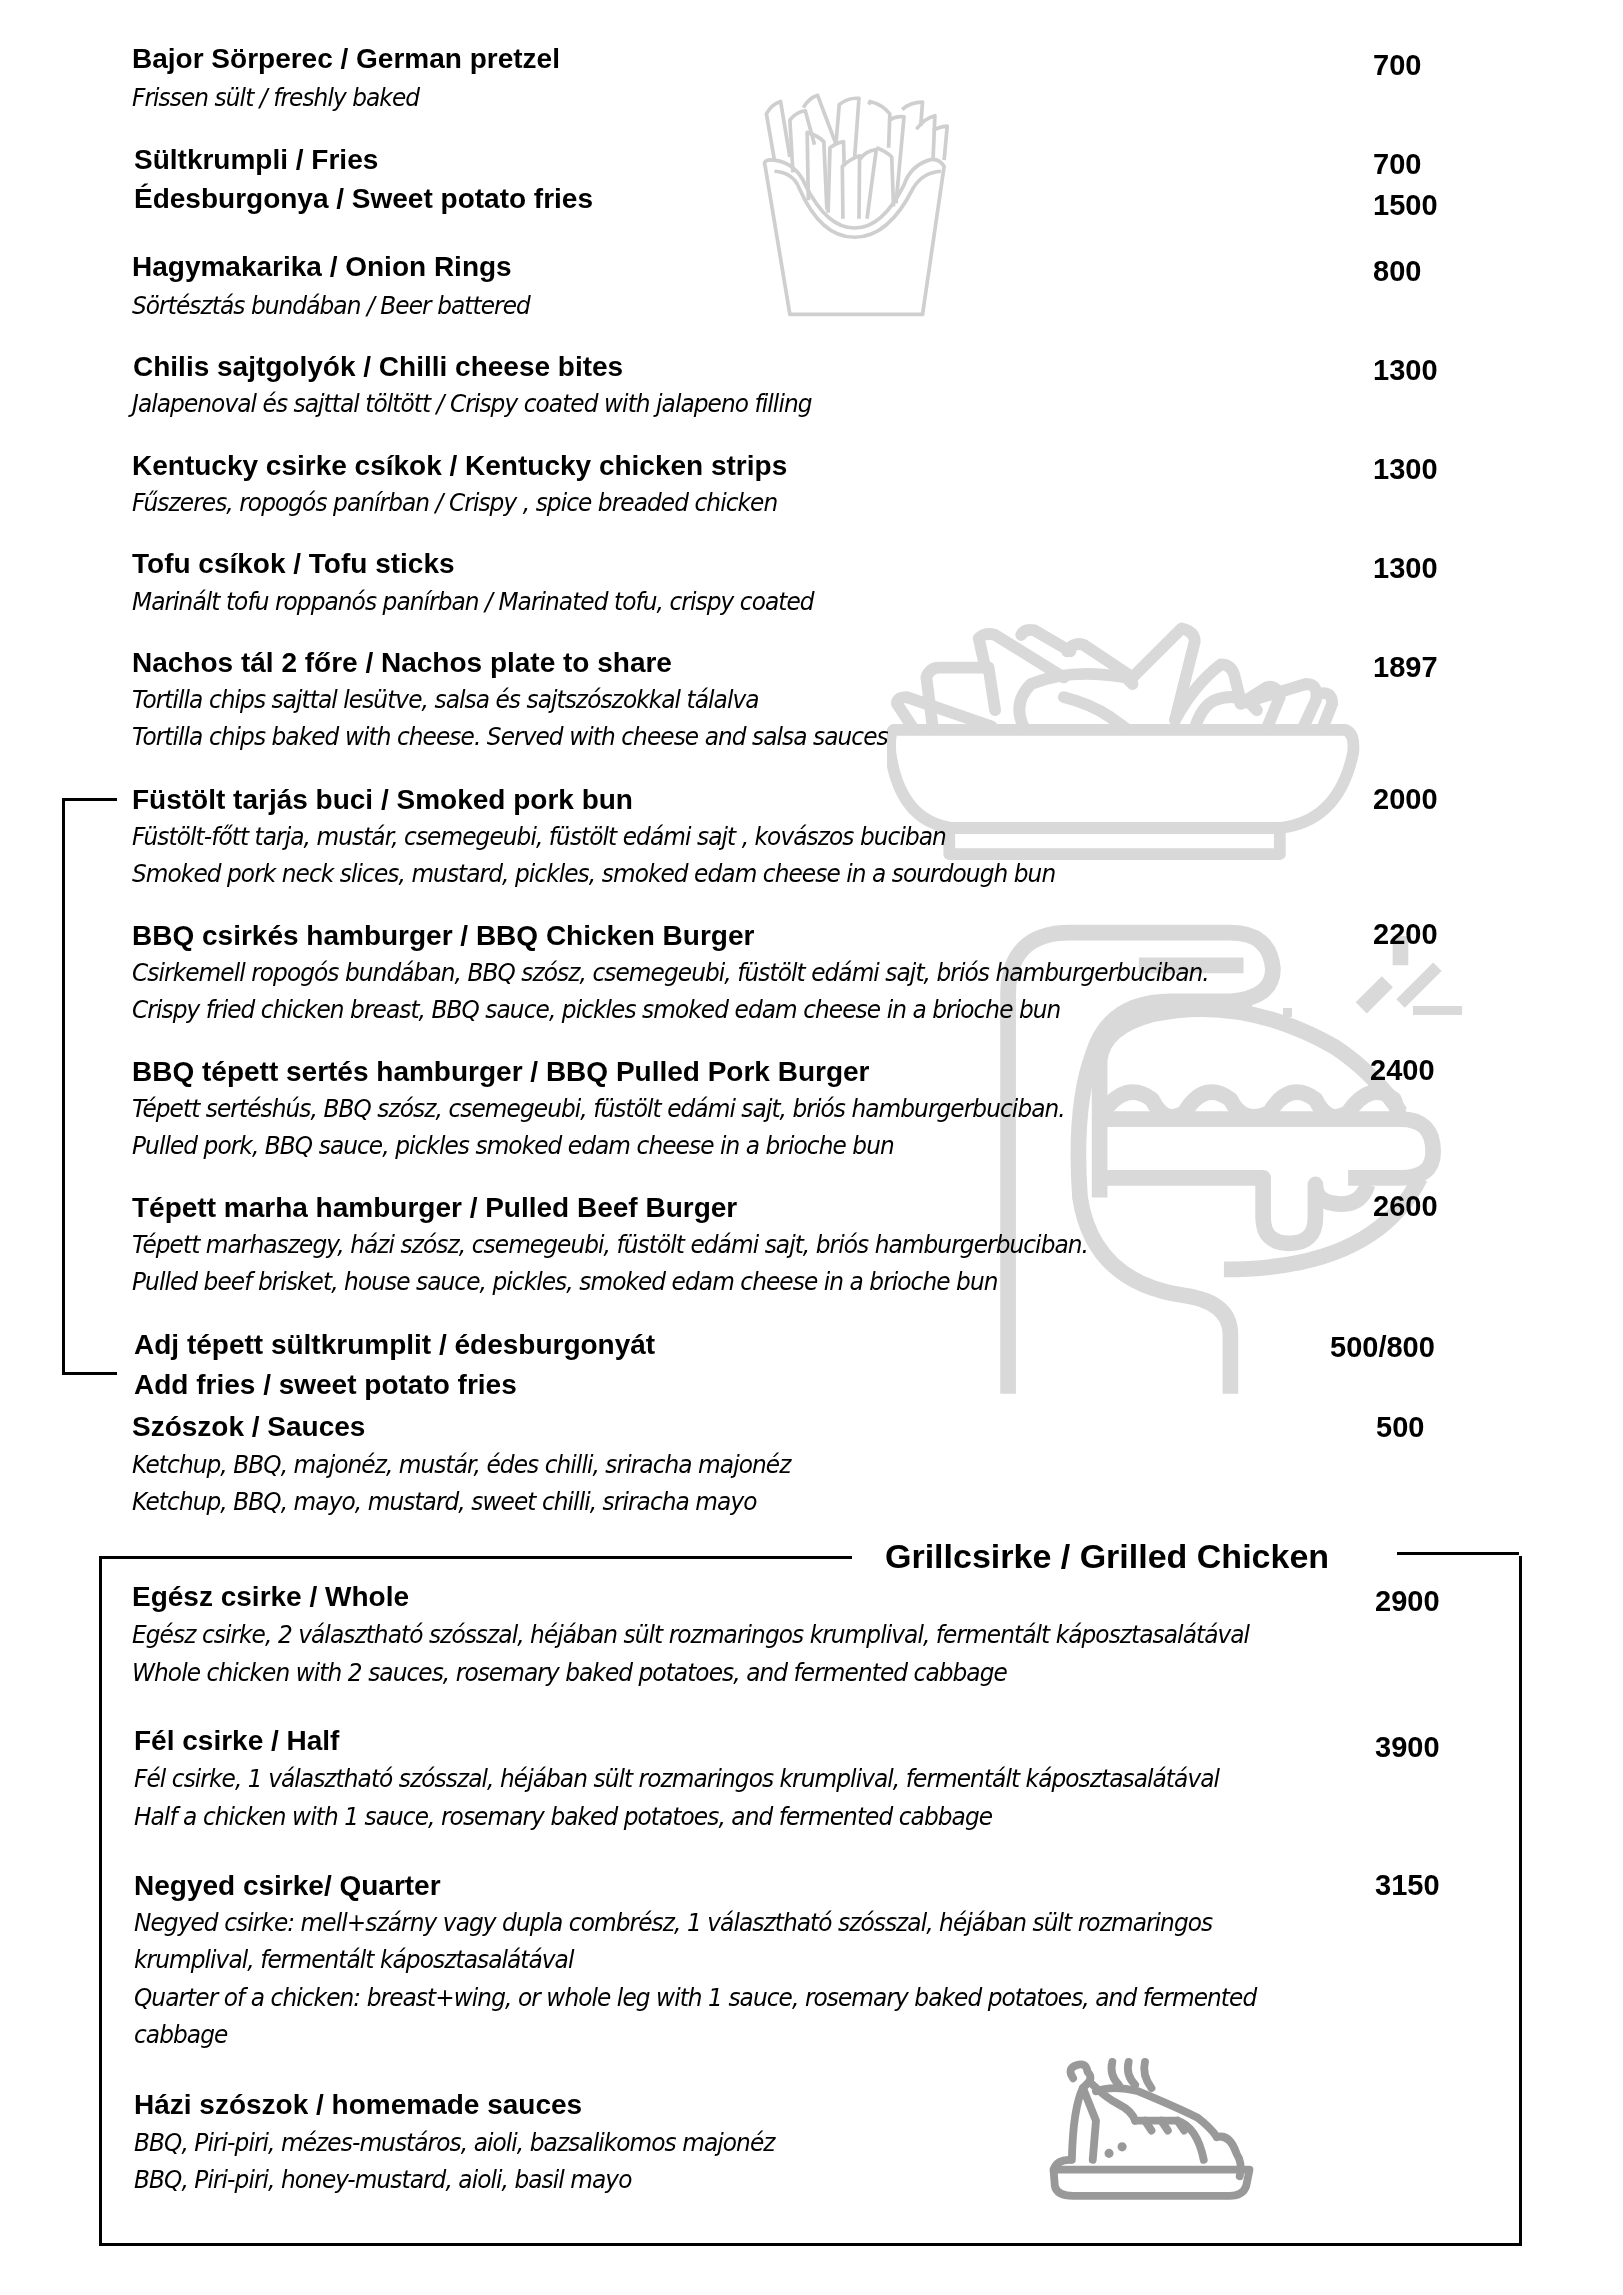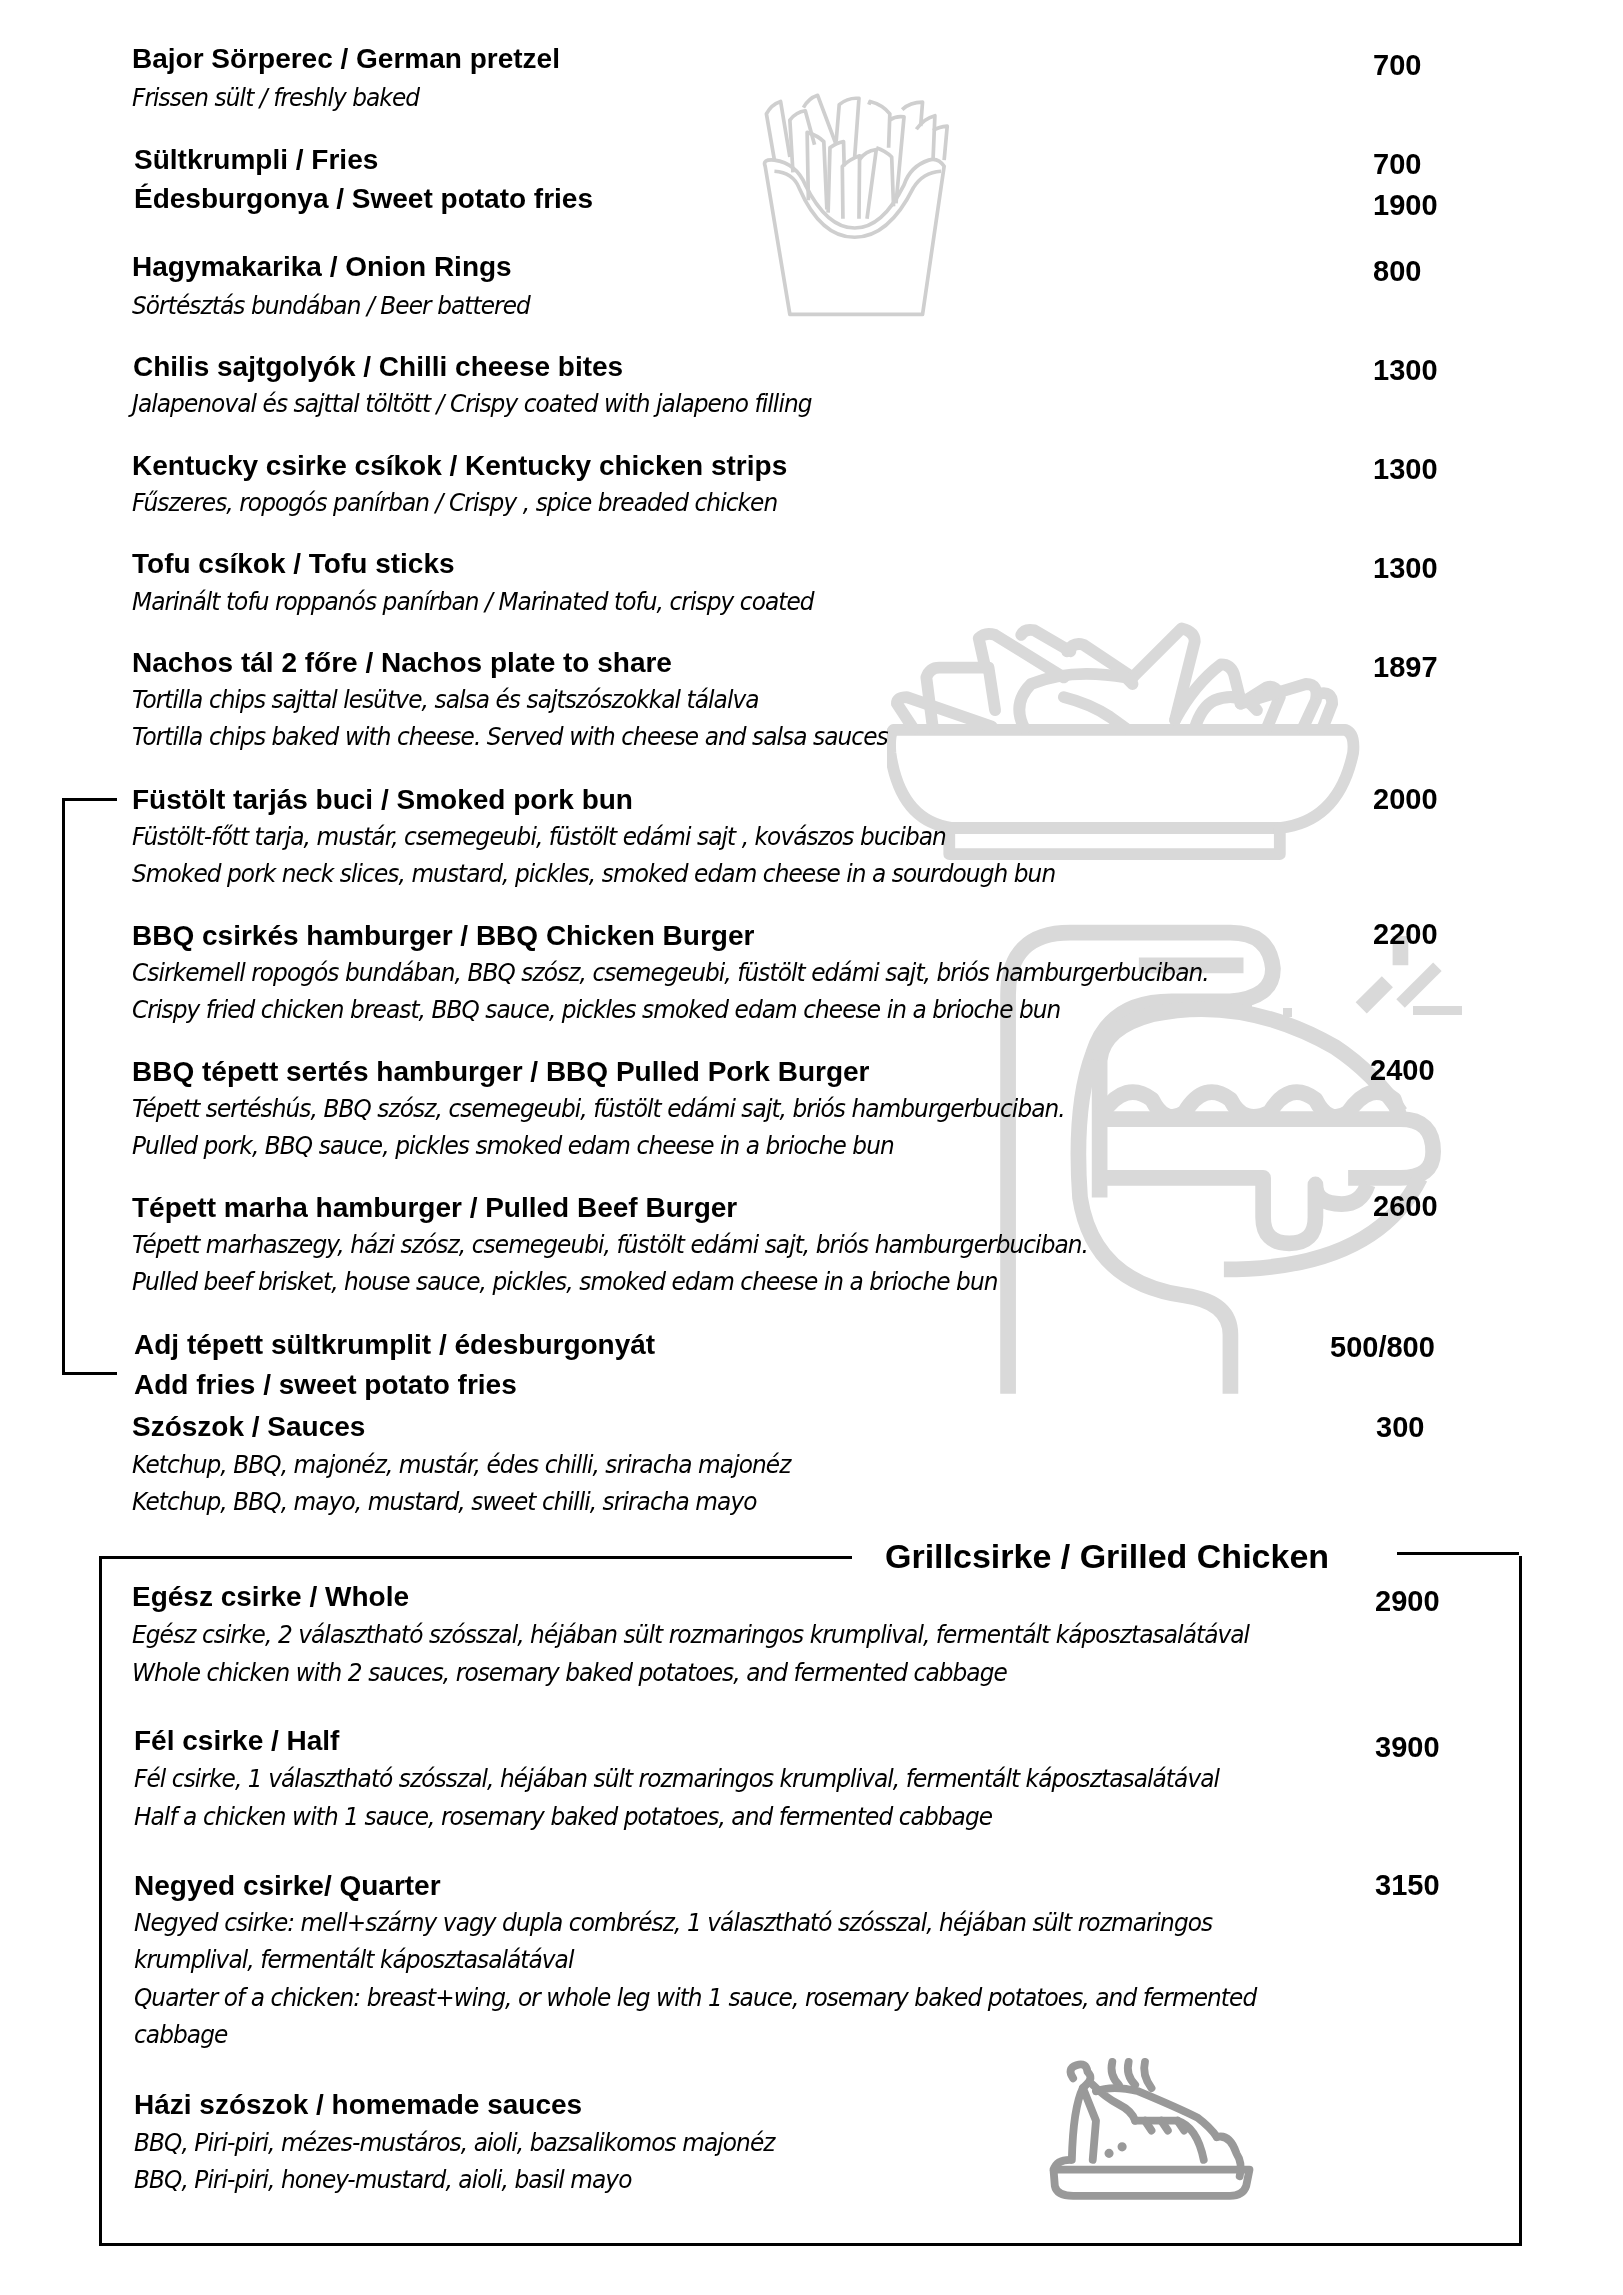--- a/index.html
+++ b/index.html
@@ -84,21 +84,21 @@
 <div class="bracket" style="left:62px;top:798px;width:52px;height:571px"></div>
 
 <div>
   <div class="item-name" style="left:132px;top:39px">Bajor Sörperec / German pretzel</div>
   <div class="item-desc" style="left:132px;top:79px">Frissen sült / freshly baked</div>
   <div class="price" style="left:1373px;top:46px">700</div>
 
   <div class="item-name" style="left:134px;top:140px">Sültkrumpli / Fries</div>
   <div class="price" style="left:1373px;top:145px">700</div>
   <div class="item-name" style="left:134px;top:179px">Édesburgonya / Sweet potato fries</div>
-  <div class="price" style="left:1373px;top:186px">1900</div>
+  <div class="price" style="left:1373px;top:186px">1500</div>
 
   <div class="item-name" style="left:132px;top:247px">Hagymakarika / Onion Rings</div>
   <div class="item-desc" style="left:132px;top:287px">Sörtésztás bundában / Beer battered</div>
   <div class="price" style="left:1373px;top:252px">800</div>
 
   <div class="item-name" style="left:133px;top:347px">Chilis sajtgolyók / Chilli cheese bites</div>
   <div class="item-desc" style="left:132px;top:385px">Jalapenoval és sajttal töltött /  Crispy coated with jalapeno filling</div>
   <div class="price" style="left:1373px;top:351px">1300</div>
 
   <div class="item-name" style="left:132px;top:446px">Kentucky csirke csíkok / Kentucky chicken strips</div>
@@ -138,21 +138,21 @@
 
   <div class="item-name" style="left:134px;top:1325px">Adj tépett sültkrumplit / édesburgonyát</div>
   <div class="item-name" style="left:134px;top:1365px">Add fries / sweet potato fries</div>
   <div class="price" style="left:1330px;top:1328px">500/800</div>
 </div>
 
 <div>
   <div class="item-name" style="left:132px;top:1407px">Szószok / Sauces</div>
   <div class="item-desc" style="left:132px;top:1446px">Ketchup, BBQ, majonéz, mustár, édes chilli, sriracha majonéz</div>
   <div class="item-desc" style="left:132px;top:1483px">Ketchup, BBQ, mayo, mustard, sweet chilli, sriracha mayo</div>
-  <div class="price" style="left:1376px;top:1408px">300</div>
+  <div class="price" style="left:1376px;top:1408px">500</div>
 </div>
 
 <div class="box-top-left" style="left:99px;top:1556px;width:753px"></div>
 <div class="section-title" style="left:885px;top:1535px">Grillcsirke / Grilled Chicken</div>
 <div class="box-top-right" style="left:1397px;top:1552px;width:122px"></div>
 <div class="box" style="left:99px;top:1556px;width:1417px;height:687px"></div>
 
 <div>
   <div class="item-name" style="left:132px;top:1577px">Egész csirke / Whole</div>
   <div class="item-desc" style="left:132px;top:1616px">Egész csirke, 2 választható szósszal, héjában sült rozmaringos krumplival, fermentált káposztasalátával</div>

